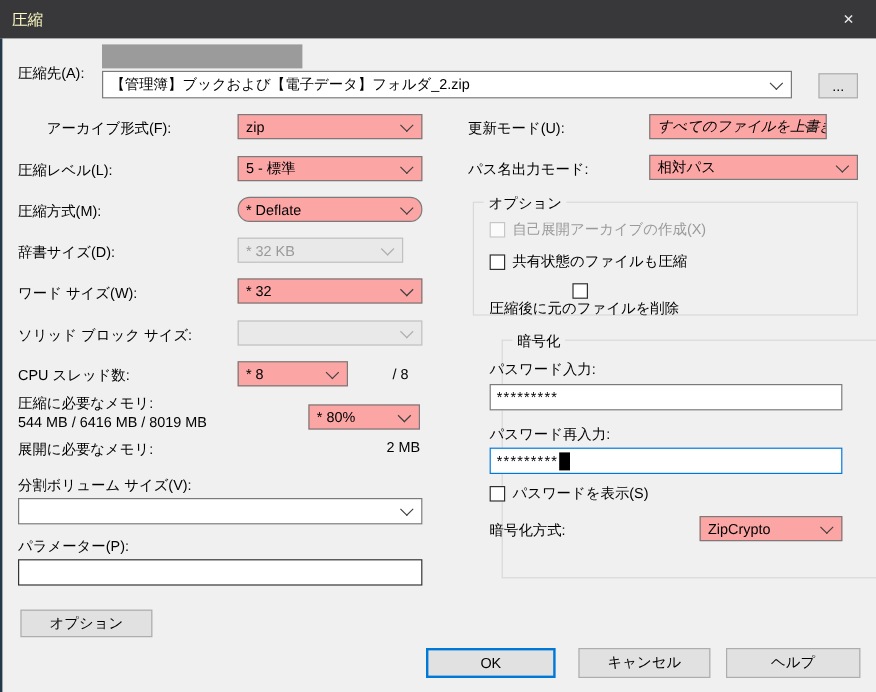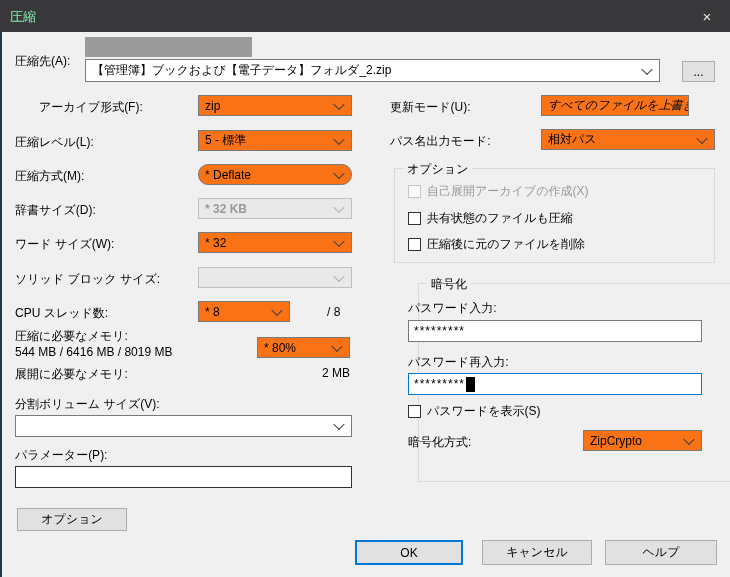--- a/index.html
+++ b/index.html
@@ -1,27 +1,27 @@
 <!DOCTYPE html>
 <html><head>
 <meta charset="utf-8">
 <style>
   html,body{margin:0;padding:0;}
   body{font-family:"Liberation Sans","DejaVu Sans",sans-serif;background:#ffffff;}
   #dialog{position:relative;width:730px;height:577px;background:#f0f0f0;overflow:hidden;font-size:12px;color:#000;}
   
   .titlebar{position:absolute;left:0;top:0;width:730px;height:32px;background:#38383a;}
-  .title-text{position:absolute;left:10px;top:8px;color:#86efac;font-size:13px;}
+  .title-text{position:absolute;left:10px;top:8px;color:#fef9c3;font-size:13px;}
   .close-btn{position:absolute;right:0;top:0;width:46px;height:32px;display:flex;align-items:center;justify-content:center;color:#e9e9e9;font-size:15px;cursor:default;}
   .left-edge{position:absolute;left:0;top:32px;width:2px;height:545px;background:#24384c;}
   
   .lbl{position:absolute;white-space:nowrap;color:#000;}
   .lbl.dis{color:#9a9a9a;}
   
-  .combo{position:absolute;background:#f97316;border:1px solid #7a7a7a;display:flex;align-items:center;box-sizing:border-box;padding:0 20px 0 6px;white-space:nowrap;overflow:hidden;}
+  .combo{position:absolute;background:#fca5a5;border:1px solid #7a7a7a;display:flex;align-items:center;box-sizing:border-box;padding:0 20px 0 6px;white-space:nowrap;overflow:hidden;}
   .combo.white{background:#ffffff;}
   .combo.dis{background:#e9e9e9;border-color:#c0c0c0;color:#9a9a9a;}
   .chev{position:absolute;right:8px;top:50%;width:7px;height:7px;border-right:1px solid #404040;border-bottom:1px solid #404040;transform:translateY(-70%) rotate(45deg);}
   .combo.dis .chev{border-color:#b0b0b0;}
   
   .textbox{position:absolute;background:#ffffff;border:1px solid #7a7a7a;box-sizing:border-box;display:flex;align-items:center;padding:0 5px;overflow:hidden;white-space:nowrap;letter-spacing:1px;}
   .textbox.darkborder{border-color:#333333;}
   .textbox.focus{border:1px solid #0078d7;}
   .cursor-block{display:inline-block;width:9px;height:15px;background:#000;margin-left:1px;}
   
@@ -72,21 +72,21 @@
       <span class="chev"></span>
   </div>
 
   <span class="lbl" style="left:15px;top:168px;">圧縮方式(M):</span>
   <div class="combo" style="left:198px;top:164px;width:154px;height:21px;border-radius:10px;">
     <span>* Deflate</span>
       <span class="chev"></span>
   </div>
 
   <span class="lbl" style="left:15px;top:202px;">辞書サイズ(D):</span>
-  <div class="combo dis" style="left:198px;top:198px;width:154px;height:21px;font-weight:bold;">
+  <div class="combo dis" style="left:198px;top:198px;width:138px;height:21px;">
     <span>* 32 KB</span>
       <span class="chev"></span>
   </div>
 
   <span class="lbl" style="left:15px;top:236px;">ワード サイズ(W):</span>
   <div class="combo" style="left:198px;top:232px;width:154px;height:21px;">
     <span>* 32</span>
       <span class="chev"></span>
   </div>
 
@@ -143,21 +143,21 @@
     <span class="group-title">オプション</span>
   </div>
   <div class="cbrow" style="left:408px;top:183px;">
     <span class="cbox dis"></span>
     <span class="lbl dis" style="position:static;">自己展開アーカイブの作成(X)</span>
   </div>
   <div class="cbrow" style="left:408px;top:210px;">
     <span class="cbox"></span>
     <span style="white-space:nowrap;">共有状態のファイルも圧縮</span>
   </div>
-  <div class="cbrow" style="left:408px;top:236px;">
+  <div class="cbrow" style="left:408px;top:236px;flex-direction:column;">
     <span class="cbox"></span>
     <span style="white-space:nowrap;">圧縮後に元のファイルを削除</span>
   </div>
 
   <div class="group" style="left:394px;top:283px;width:321px;height:199px;margin-left:24px;">
     <span class="group-title">暗号化</span>
   </div>
   <span class="lbl" style="left:408px;top:300px;">パスワード入力:</span>
   <div class="textbox" style="left:408px;top:320px;width:294px;height:22px;">
     <span>*********</span>

